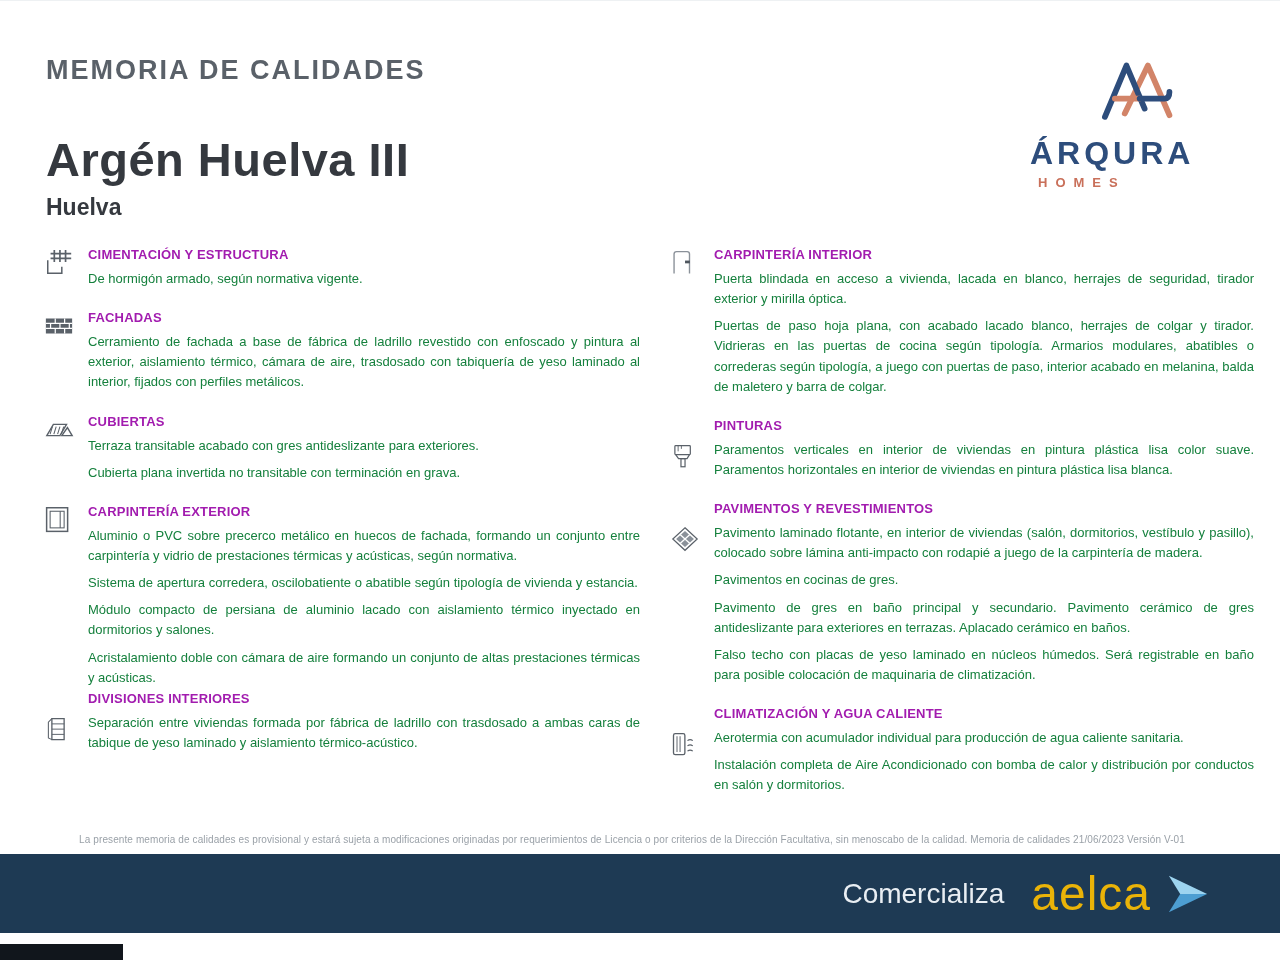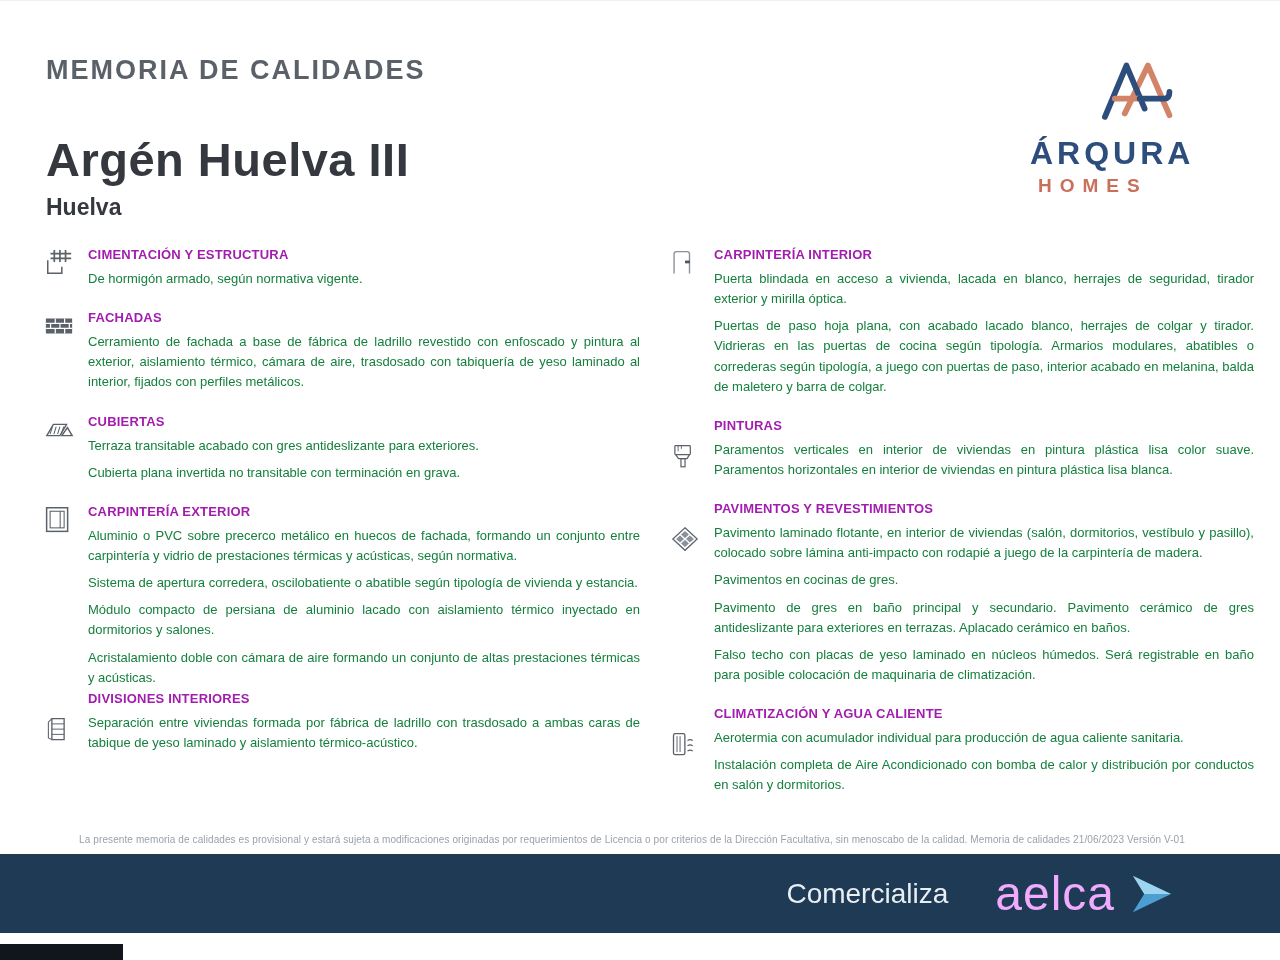--- a/index.html
+++ b/index.html
@@ -7,44 +7,44 @@
   .page { position:relative; width:1280px; height:960px; background:#ffffff; overflow:hidden; border-top:1px solid #eef1f3; }
 
   
   .header { display:flex; justify-content:space-between; padding:54px 34px 0 46px; }
   .doc-label { font-size:27px; font-weight:700; letter-spacing:2px; color:#5a6169; }
   .title { margin:46px 0 0 0; font-size:47px; font-weight:800; color:#35393f; letter-spacing:.5px; }
   .subtitle { margin:7px 0 0 0; font-size:23px; font-weight:700; color:#35393f; }
 
   .brand { width:216px; text-align:left; margin-top:2px; }
   .brand-name { margin-top:8px; font-size:32px; font-weight:600; letter-spacing:4px; color:#2d4d7c; }
-  .brand-tag { margin-top:3px; font-size:19px; font-weight:700; letter-spacing:8px; color:#c9705a; padding-left:8px; }
+  .brand-tag { margin-top:3px; font-size:13px; font-weight:700; letter-spacing:8px; color:#c9705a; padding-left:8px; }
 
   
   .columns { display:flex; gap:30px; padding:26px 26px 0 44px; }
   .col-left  { width:596px; flex:none; }
   .col-right { flex:1; }
 
   .spec { display:flex; margin-bottom:21px; }
   .spec.tight { margin-bottom:3px; }
   .icon-cell { width:44px; flex:none; padding-top:1px; }
   .icon-low .icon-cell { padding-top:24px; }
   .spec-body { flex:1; }
   .spec-title { margin:0 0 7px 0; font-size:13px; font-weight:700; color:#a21caf; letter-spacing:.2px; }
   .spec-body p { margin:0 0 7px 0; font-size:13px; line-height:1.55; color:#15803d; text-align:justify; }
   .spec-body p:last-child { margin-bottom:0; }
   .icon svg { display:block; }
 
   
   .footnote { position:absolute; left:0; right:16px; bottom:116px; text-align:center;
               font-size:10px; color:#9aa1a8; letter-spacing:.1px; }
   .bottom-bar { position:absolute; left:0; right:0; bottom:28px; height:79px; background:#1e3a54;
-                display:flex; align-items:center; justify-content:flex-end; padding-right:106px; box-sizing:border-box; }
+                display:flex; align-items:center; justify-content:flex-end; padding-right:70px; box-sizing:border-box; }
   .comercializa { font-size:28px; color:#e9eef3; margin-right:27px; }
-  .aelca { font-size:48px; font-weight:300; letter-spacing:1px; color:#f0abfc; margin-right:15px; line-height:1;margin-left:20px; }
+  .aelca { font-size:48px; font-weight:300; letter-spacing:1px; color:#eab308; margin-right:15px; line-height:1; }
   .corner-strip { position:absolute; left:0; bottom:0; width:123px; height:17px; background:#11161c; }
 </style>
 </head>
 <body>
 
 <div class="page">
 
   <div class="header">
     <div>
       <div class="doc-label">MEMORIA DE CALIDADES</div>

